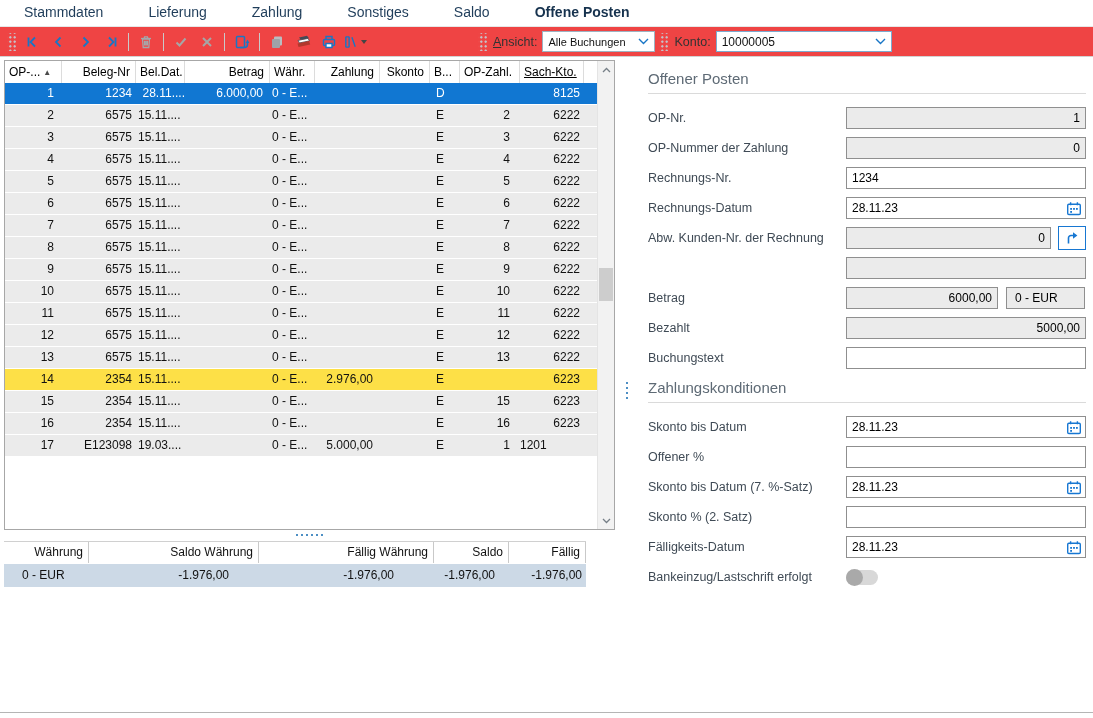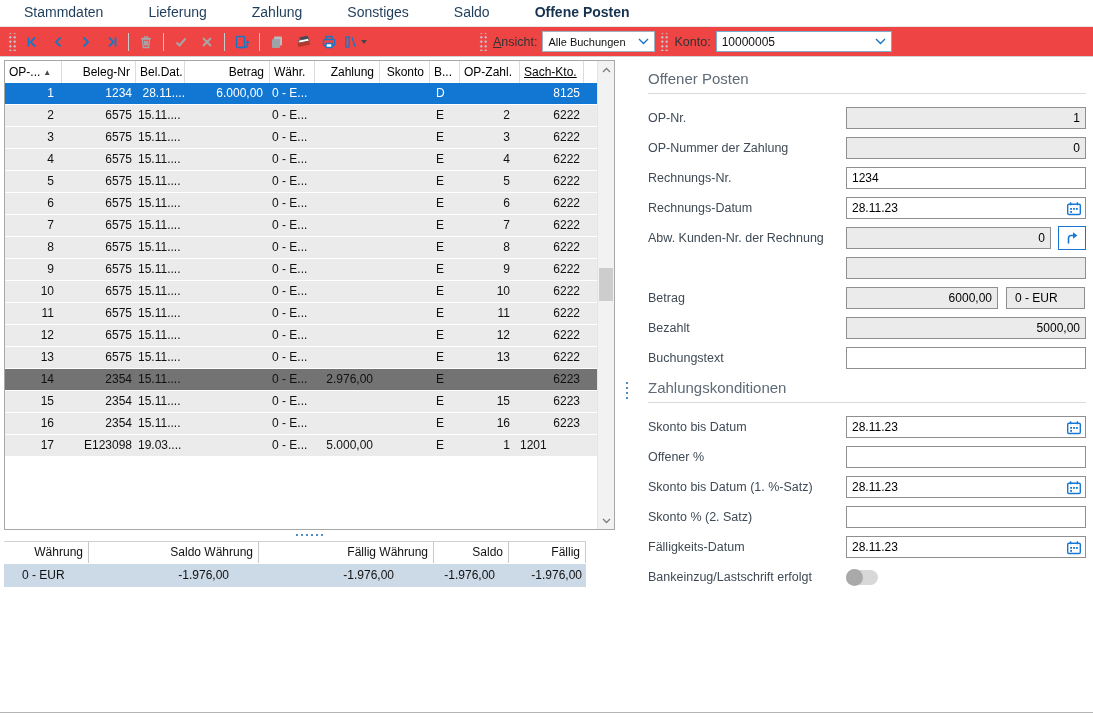--- a/index.html
+++ b/index.html
@@ -37,21 +37,21 @@
   
   #main-grid{position:absolute;left:4px;top:60px;width:611px;height:470px;
     border:1px solid #a7a7a7;box-sizing:border-box;background:#fff}
   #main-grid .inner{position:absolute;left:0;top:0;right:17px;bottom:0;overflow:hidden}
   .hrow{display:flex;height:22px;align-items:center}
   .hcell{box-sizing:border-box;height:22px;line-height:22px;border-right:1px solid #dcdcdc;
     padding:0 4px;white-space:nowrap;overflow:hidden;color:#000}
   .sort{font-size:8px;color:#4a4a4a;margin-left:3px;vertical-align:1px}
   .grow{display:flex;height:22px;align-items:center;box-sizing:border-box;border-bottom:1px solid #fff}
   .grow.settled{background:#ebebeb}
-  .grow.open{background:#737373}
+  .grow.open{background:#fde047}
   .grow.selected{background:#1177d2;color:#fff}
   .gcell{box-sizing:border-box;height:21px;line-height:21px;white-space:nowrap;overflow:hidden}
   
   #vscroll{position:absolute;top:0;right:0;width:17px;height:100%;background:#f2f2f2;
     border-left:1px solid #e4e4e4;box-sizing:border-box}
   .sarrow{position:absolute;left:0;width:16px;height:17px;display:flex;align-items:center;justify-content:center}
   #vthumb{position:absolute;left:1px;top:207px;width:14px;height:33px;background:#cdcdcd}
   
   #hsplit{position:absolute;left:4px;top:531px;width:611px;height:8px;
     display:flex;align-items:center;justify-content:center;gap:3px}
@@ -560,21 +560,21 @@
         </button>
       </div>
     </div>
     <div class="frow">
       <div class="flabel">Offener %</div>
       <div class="fctrl">
         <input class="fld" style="">
       </div>
     </div>
     <div class="frow">
-      <div class="flabel">Skonto bis Datum (1. %-Satz)</div>
+      <div class="flabel">Skonto bis Datum (7. %-Satz)</div>
       <div class="fctrl">
         <input class="fld date" value="28.11.23" style="">
         <button class="calbtn">
           <svg width="16" height="15" viewBox="0 0 16 15">
             <rect x="1.7" y="3.2" width="12.6" height="10.3" rx="1.2" fill="none" stroke="#1777d2" stroke-width="1.4"></rect>
             <path d="M4.6 1.2 v3 M11.4 1.2 v3" stroke="#1777d2" stroke-width="1.4"></path>
             <rect x="4.2" y="7" width="1.8" height="1.8" fill="#1777d2"></rect>
             <rect x="7.1" y="7" width="1.8" height="1.8" fill="#1777d2"></rect>
             <rect x="10" y="7" width="1.8" height="1.8" fill="#1777d2"></rect>
             <rect x="4.2" y="10" width="1.8" height="1.8" fill="#1777d2"></rect>

